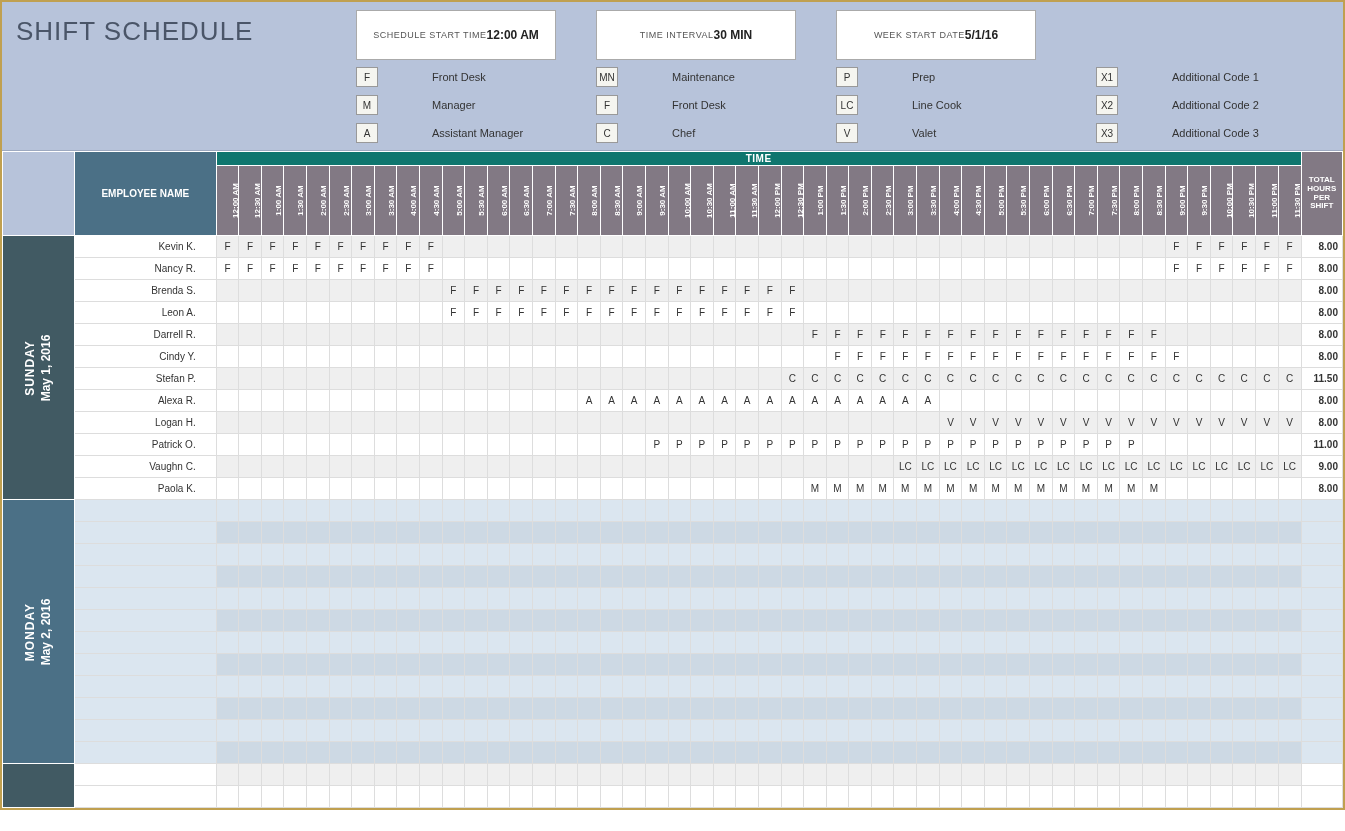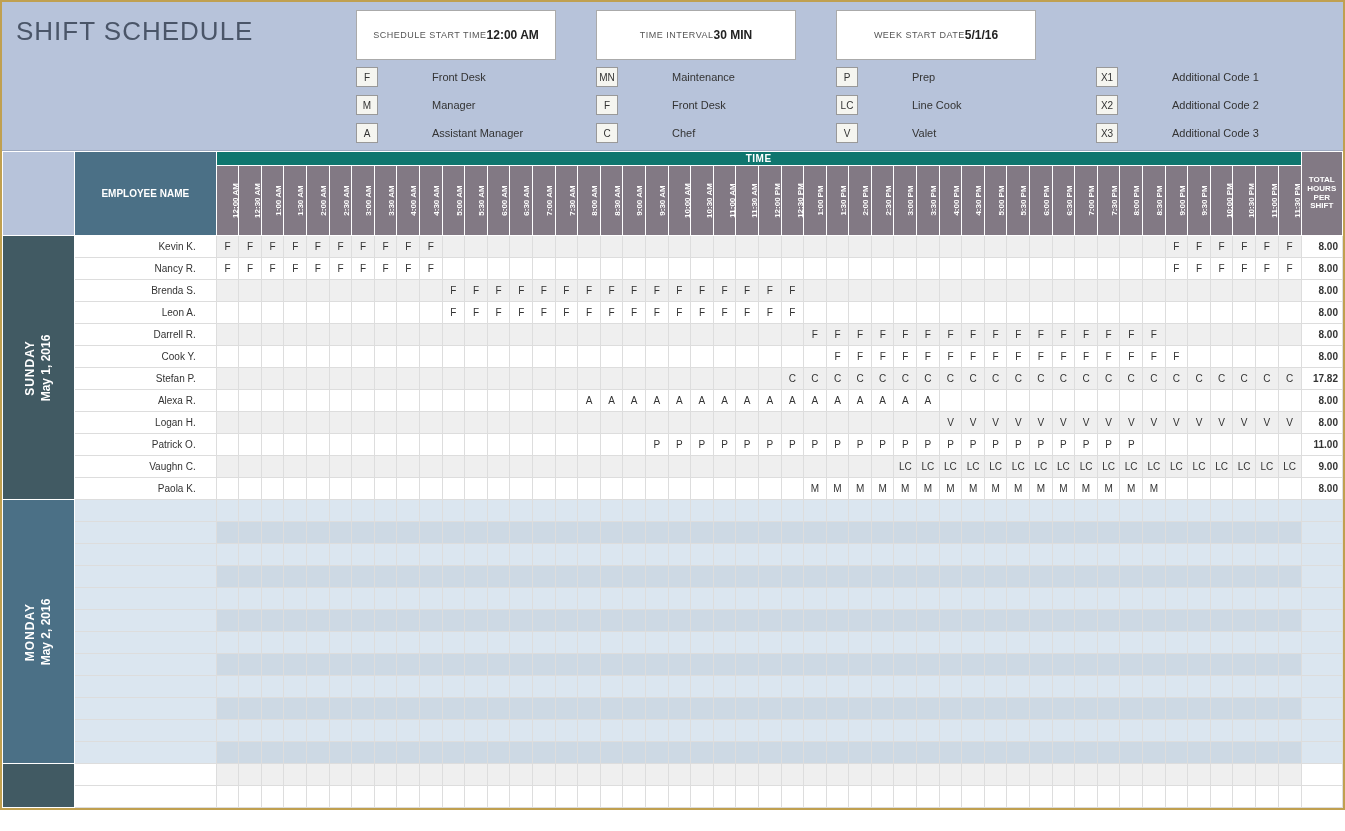--- a/index.html
+++ b/index.html
@@ -590,21 +590,21 @@
           <td class="cell stripe">F</td>
           <td class="cell stripe"></td>
           <td class="cell stripe"></td>
           <td class="cell stripe"></td>
           <td class="cell stripe"></td>
           <td class="cell stripe"></td>
           <td class="cell stripe"></td>
           <td class="total">8.00</td>
         </tr>
         <tr>
-          <td class="emp">Cook Y.</td>
+          <td class="emp">Cindy Y.</td>
           <td class="cell"></td>
           <td class="cell"></td>
           <td class="cell"></td>
           <td class="cell"></td>
           <td class="cell"></td>
           <td class="cell"></td>
           <td class="cell"></td>
           <td class="cell"></td>
           <td class="cell"></td>
           <td class="cell"></td>
@@ -691,21 +691,21 @@
           <td class="cell stripe">C</td>
           <td class="cell stripe">C</td>
           <td class="cell stripe">C</td>
           <td class="cell stripe">C</td>
           <td class="cell stripe">C</td>
           <td class="cell stripe">C</td>
           <td class="cell stripe">C</td>
           <td class="cell stripe">C</td>
           <td class="cell stripe">C</td>
           <td class="cell stripe">C</td>
-          <td class="total">17.82</td>
+          <td class="total">11.50</td>
         </tr>
         <tr>
           <td class="emp">Alexa R.</td>
           <td class="cell"></td>
           <td class="cell"></td>
           <td class="cell"></td>
           <td class="cell"></td>
           <td class="cell"></td>
           <td class="cell"></td>
           <td class="cell"></td>

